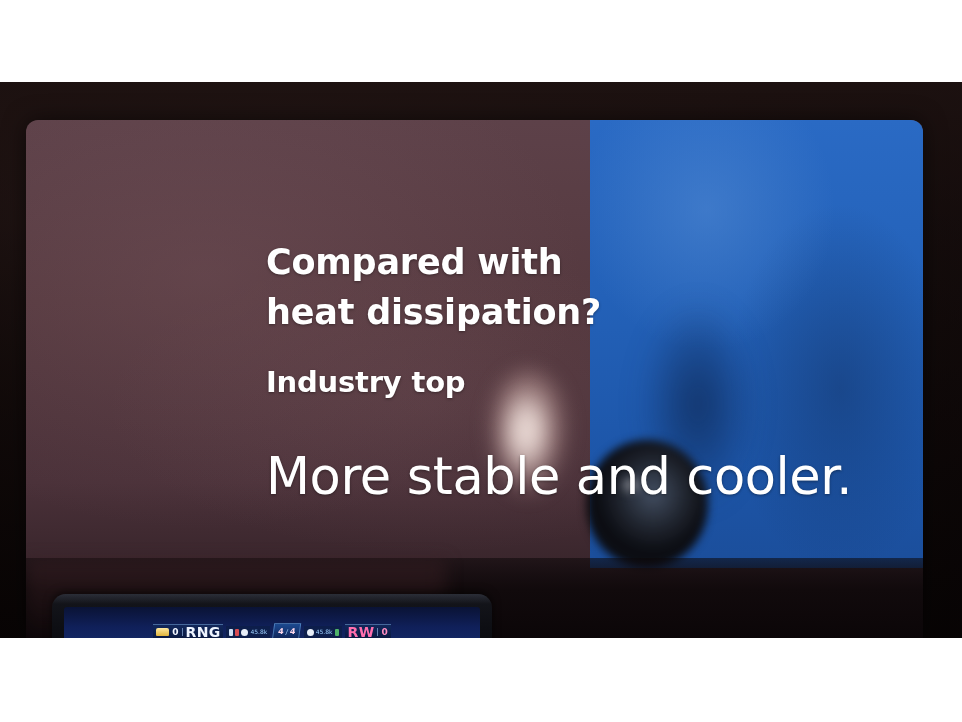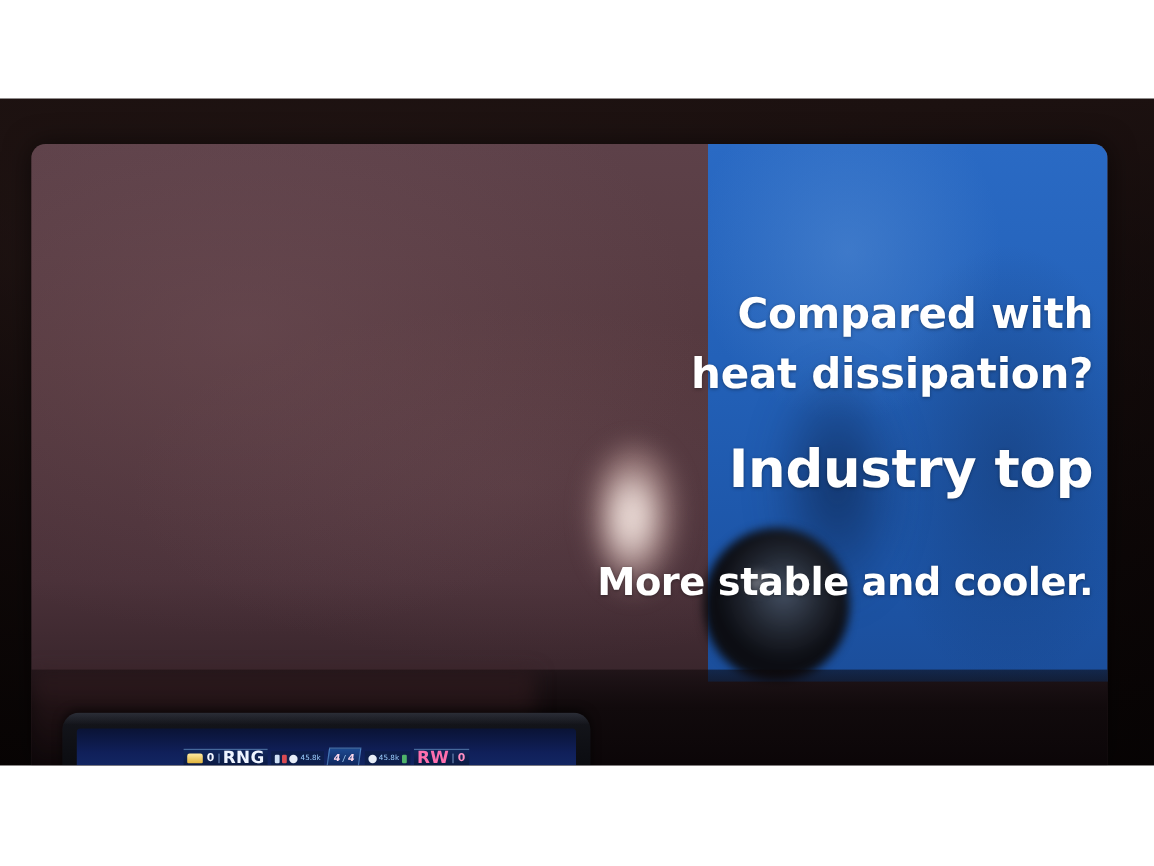--- a/index.html
+++ b/index.html
@@ -296,45 +296,44 @@
     line-height: 1;
   }
   .center-sep { color: #9fc8ef; font-size: 8px; }
 
   
   #headline-block {
     position: absolute;
     left: 240px;
     top: 118px;              
     width: 645px;
-    text-align: right;
     color: #ffffff;
     text-shadow: 0 1px 3px rgba(0,0,0,.38);
     pointer-events: none;
   }
   .line-q {
     font-family: "DejaVu Sans", sans-serif;
     font-size: 35px;
     font-weight: 700;
     line-height: 1.42;
     letter-spacing: -.2px;
     margin: 0;
   }
   .line-sub {
     font-family: "DejaVu Sans", sans-serif;
-    font-size: 44px;
+    font-size: 29px;
     font-weight: 700;
     line-height: 1.24;
     letter-spacing: -.2px;
     margin: 28px 0 12px 0;
   }
   .line-tagline {
     font-family: "DejaVu Sans", sans-serif;
-    font-size: 32px;
-    font-weight: 700;
+    font-size: 51px;
+    font-weight: 400;
     line-height: 1.1;
     letter-spacing: -.4px;
     margin: 48px 0 0 0;
   }
 
   
   #bottom-plate {
     position: absolute;
     left: 0;
     top: 638px;

